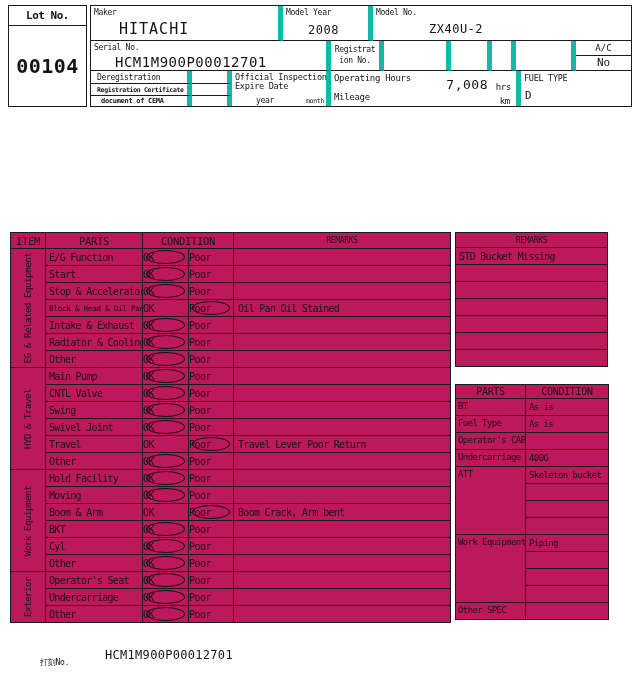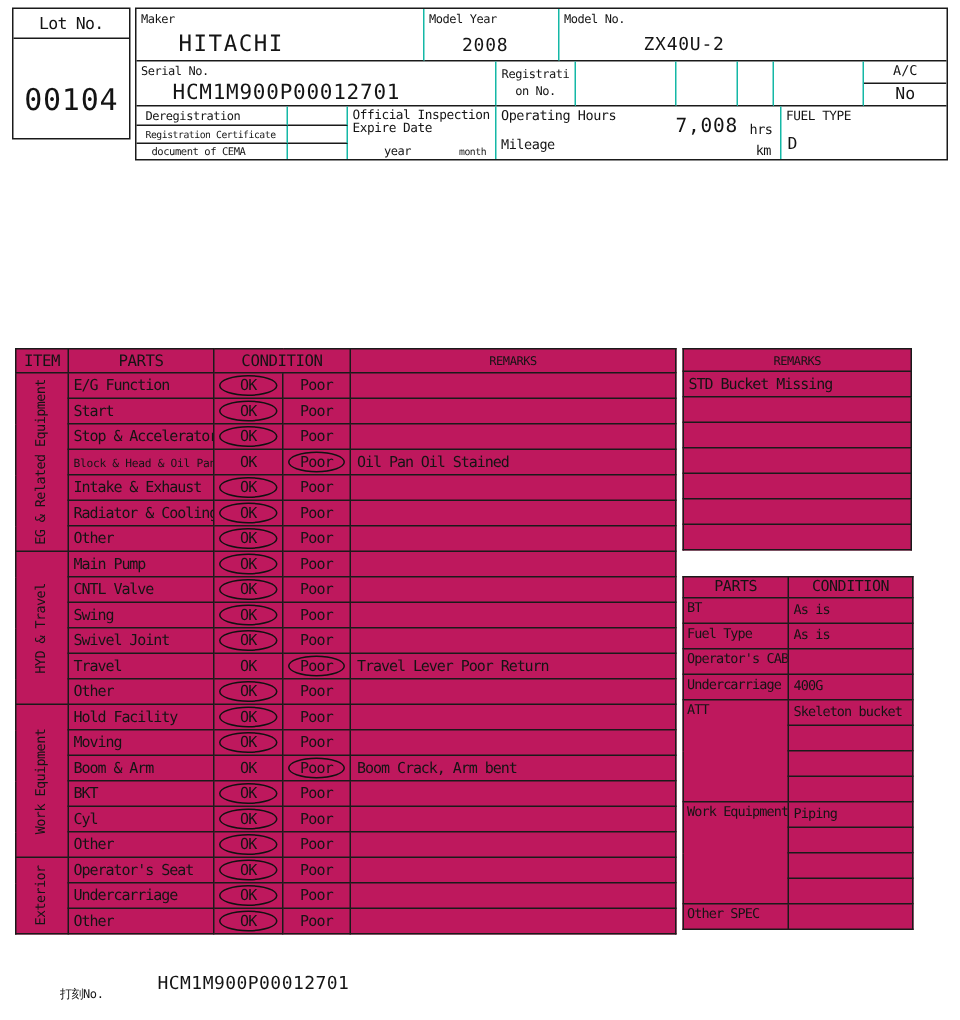--- a/index.html
+++ b/index.html
@@ -1,36 +1,36 @@
 <!DOCTYPE html>
 <html><head>
 <meta charset="utf-8">
 <style>
   html,body{margin:0;padding:0;background:#fff;}
   body{width:640px;height:680px;position:relative;overflow:hidden;
        font-family:"DejaVu Sans Mono","Liberation Mono",monospace;color:#141414;}
   .sheet{position:absolute;inset:0;background:#fff;}
 
   
-  .lot-box{position:absolute;left:8px;top:5px;width:79px;height:88px;border:1.5px solid #1a1a1a;box-sizing:border-box;}
+  .lot-box{position:absolute;left:8px;top:5px;width:79px;height:102px;border:1.5px solid #1a1a1a;box-sizing:border-box;font-weight:bold;}
   .lot-label{height:19px;line-height:19px;border-bottom:1px solid #1a1a1a;text-align:center;font-size:11px;letter-spacing:-0.5px;}
   .lot-value{height:79px;display:flex;align-items:center;justify-content:center;font-size:20px;letter-spacing:0.5px;}
 
   
   .hdr{position:absolute;left:90px;top:5px;width:542px;height:102px;border:1px solid #1a1a1a;box-sizing:border-box;}
   .hc{position:absolute;box-sizing:border-box;overflow:hidden;}
-  .br{border-right:1px solid #14b8a6;}
+  .br{border-right:5px solid #14b8a6;}
   .bb{border-bottom:1px solid #1a1a1a;}
   .hlbl{position:absolute;top:2px;left:3px;font-size:8px;letter-spacing:-0.3px;white-space:nowrap;}
   .hval{position:absolute;font-size:12px;letter-spacing:0.5px;white-space:nowrap;}
   .regno{display:flex;align-items:center;justify-content:center;text-align:center;font-size:8px;letter-spacing:-0.3px;word-break:break-all;padding:0 3px;line-height:1.3;}
   .acbox div{height:14px;line-height:14px;text-align:center;}
   .ac-top{font-size:9px;border-bottom:1px solid #1a1a1a;}
   .ac-bot{font-size:11px;}
-  .smalllbl{font-size:6.5px;letter-spacing:-0.3px;}
+  .smalllbl{font-size:6.5px;letter-spacing:-0.3px;font-weight:bold;}
   .midlbl{font-size:8px;letter-spacing:-0.3px;}
   .cell-center{display:flex;align-items:center;padding-left:6px;}
 
   
   .note1{position:absolute;left:100px;top:112px;font-size:9px;letter-spacing:-0.55px;white-space:nowrap;}
   .note2{position:absolute;left:8px;top:218px;font-size:8px;letter-spacing:-0.35px;white-space:nowrap;}
 
   
   table{border-collapse:collapse;table-layout:fixed;position:absolute;background:#be185d;}
   td,th{border:1px solid #1a1a1a;padding:0;overflow:hidden;box-sizing:border-box;}
@@ -39,21 +39,21 @@
   
   .main{left:10px;top:232px;width:440px;border:1.5px solid #1a1a1a;}
   .main thead tr{height:16px;}
   .main tbody tr{height:17px;}
   .h-main{font-size:10.5px;letter-spacing:-0.3px;text-align:center;}
   .h-rem{font-size:8px;letter-spacing:-0.3px;text-align:center;}
   .item-cell{position:relative;}
   .vert{position:absolute;left:50%;top:50%;transform:translate(-50%,-50%) rotate(-90deg);white-space:nowrap;font-size:9px;letter-spacing:-0.4px;}
   .part-cell{font-size:10px;letter-spacing:-0.7px;padding-left:3px;white-space:nowrap;}
   .part-cell.small{font-size:7.5px;letter-spacing:-0.2px;}
-  .cond{position:relative;text-align:center;font-size:10px;letter-spacing:-0.5px;}
+  .cond{position:relative;text-align:left;font-size:10px;letter-spacing:-0.5px;}
   .cond.circled::after{content:"";position:absolute;left:3px;right:3px;top:1px;bottom:1px;border:1.5px solid #111;border-radius:50%;}
   .remark{font-size:10px;letter-spacing:-0.7px;padding-left:4px;white-space:nowrap;}
 
   
   .rempanel{left:455px;top:232px;width:153px;border:1px solid #1a1a1a;}
   .rempanel thead tr{height:15px;}
   .rempanel tbody tr{height:17px;}
   .rempanel th{font-size:8px;letter-spacing:-0.3px;text-align:center;}
   .rempanel td{font-size:10px;letter-spacing:-0.7px;padding-left:3px;white-space:nowrap;}
 

